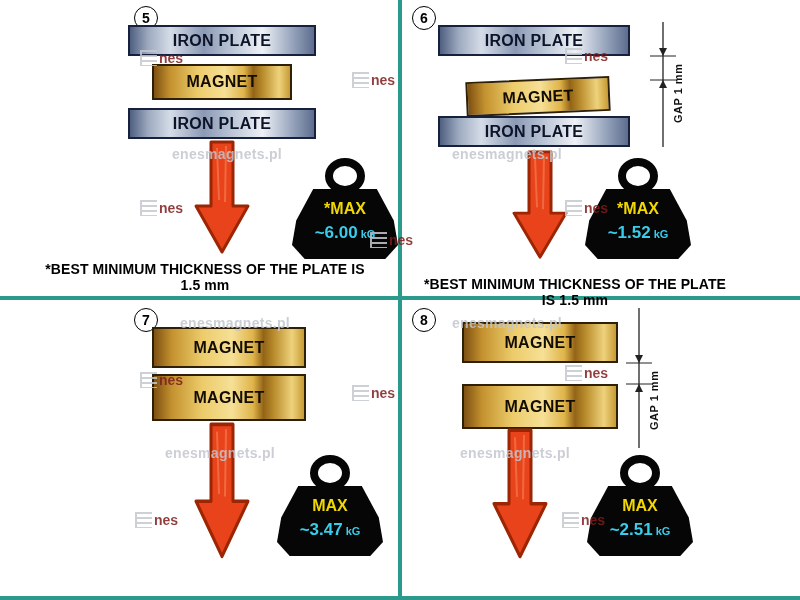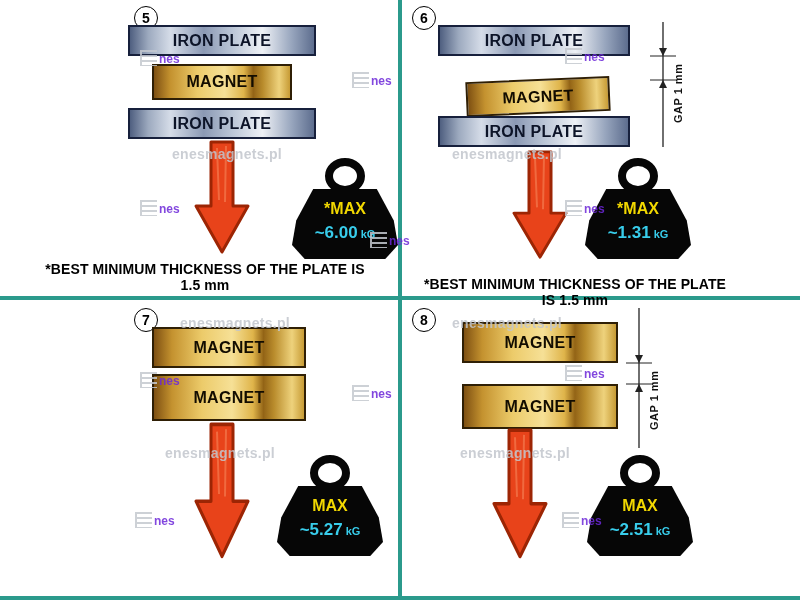--- a/index.html
+++ b/index.html
@@ -34,21 +34,21 @@
   .w-val{color:#38cdeb;font-weight:bold;font-size:17px;line-height:27px;}
   .w-unit{font-size:11px;margin-left:3px;}
 
   .footnote{position:absolute;text-align:center;font-size:14px;font-weight:bold;color:#000;z-index:3;letter-spacing:0.1px;}
 
   .dim{position:absolute;z-index:3;}
   .gap-label{position:absolute;writing-mode:vertical-rl;transform:rotate(180deg);
     font-size:11px;font-weight:bold;color:#111;letter-spacing:0.5px;z-index:3;}
 
   .wm-site{position:absolute;color:#c2c6cd;font-size:14px;font-weight:bold;letter-spacing:0.3px;z-index:5;opacity:0.85;}
-  .wm-enes{position:absolute;display:flex;align-items:flex-end;color:#6d28d9;font-weight:bold;font-size:12px;z-index:5;opacity:0.85;}
+  .wm-enes{position:absolute;display:flex;align-items:flex-end;color:#7f1d1d;font-weight:bold;font-size:14px;z-index:5;opacity:0.85;}
   .e-icon{display:inline-block;width:15px;height:16px;margin-right:2px;border-left:2px solid #c5c9d0;
     background:repeating-linear-gradient(180deg,#c5c9d0 0 2px,transparent 2px 5px);}
 </style>
 </head>
 <body>
 
 <div class="canvas">
 
   <div class="divider divider-v"></div>
   <div class="divider divider-h"></div>
@@ -99,21 +99,21 @@
     </svg>
     <div class="gap-label" style="left:272px;top:38px;height:85px">GAP 1 mm</div>
     <svg class="arrow" style="left:108px;top:150px" width="64" height="110" viewBox="0 0 64 115" preserveAspectRatio="none">
       <polygon points="21,2 43,2 43,66 58,66 32,112 6,66 21,66" fill="#e8431a" stroke="#9c2504" stroke-width="3" stroke-linejoin="round"></polygon>
       <path d="M27,8 L29,60 M36,6 L35,62" stroke="#f47a50" stroke-width="2" fill="none" opacity="0.7"></path>
     </svg>
     <div class="weight" style="left:183px;top:158px">
       <div class="w-ring"></div>
       <div class="w-body">
         <div class="w-max">*MAX</div>
-        <div class="w-val"><span>~1.31</span><span class="w-unit">kG</span></div>
+        <div class="w-val"><span>~1.52</span><span class="w-unit">kG</span></div>
       </div>
     </div>
     <div class="footnote" style="left:20px;top:276px;width:310px">*BEST MINIMUM THICKNESS OF THE PLATE IS 1.5 mm</div>
   </div>
 
   <div class="panel p7">
     <div class="num-circle" style="left:134px;top:8px">7</div>
     <div class="plate magnet" style="left:152px;top:27px;width:154px;height:41px">
       <span>MAGNET</span>
     </div>
@@ -121,21 +121,21 @@
       <span>MAGNET</span>
     </div>
     <svg class="arrow" style="left:190px;top:122px" width="64" height="138" viewBox="0 0 64 115" preserveAspectRatio="none">
       <polygon points="21,2 43,2 43,66 58,66 32,112 6,66 21,66" fill="#e8431a" stroke="#9c2504" stroke-width="3" stroke-linejoin="round"></polygon>
       <path d="M27,8 L29,60 M36,6 L35,62" stroke="#f47a50" stroke-width="2" fill="none" opacity="0.7"></path>
     </svg>
     <div class="weight" style="left:275px;top:155px">
       <div class="w-ring"></div>
       <div class="w-body">
         <div class="w-max">MAX</div>
-        <div class="w-val"><span>~5.27</span><span class="w-unit">kG</span></div>
+        <div class="w-val"><span>~3.47</span><span class="w-unit">kG</span></div>
       </div>
     </div>
   </div>
 
   <div class="panel p8">
     <div class="num-circle" style="left:12px;top:8px">8</div>
     <div class="plate magnet" style="left:62px;top:22px;width:156px;height:41px">
       <span>MAGNET</span>
     </div>
     <div class="plate magnet" style="left:62px;top:84px;width:156px;height:45px">

